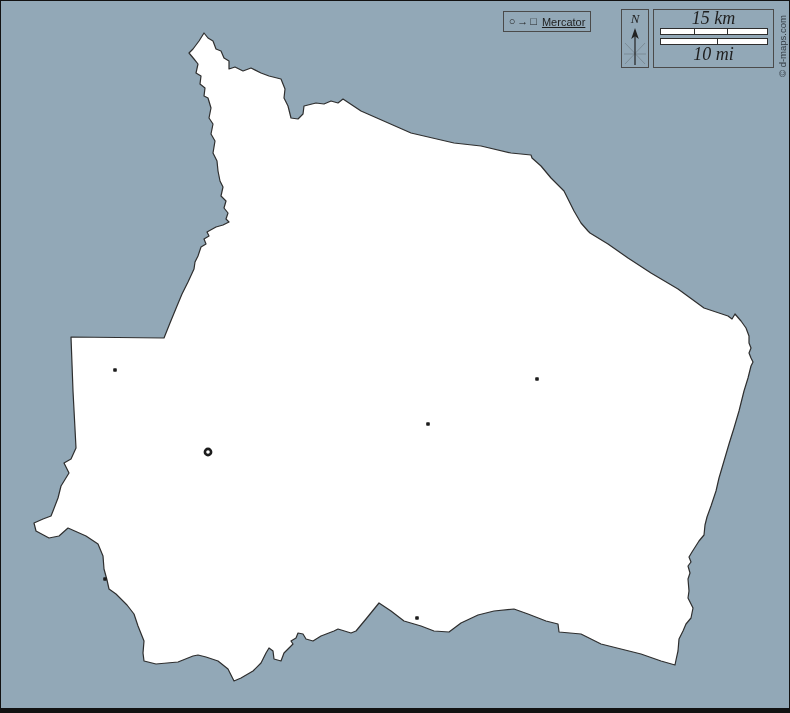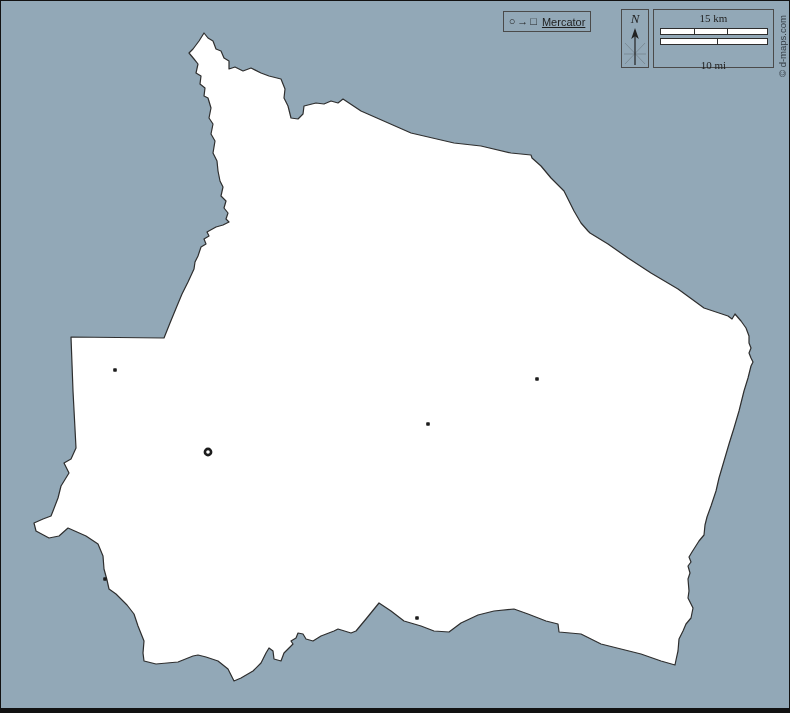--- a/index.html
+++ b/index.html
@@ -53,37 +53,38 @@
     font-family: "Liberation Serif", serif;
     font-style: italic; font-size: 13px; line-height: 15px; margin-top: 1px;
   }
   
   .scale-box {
     position: absolute; left: 652px; top: 8px;
     width: 121px; height: 59px;
     border: 1px solid var(--box-border, #4a4a4a);
     box-sizing: border-box;
     font-family: "Liberation Serif", serif;
-    font-size: 11px; color: var(--text, #1f1f1f);
+    font-size: 18px; color: var(--text, #1f1f1f);
     text-align: center;
+    font-style: italic;
   }
   .scale-box .slabel { height: 16px; line-height: 17px; }
   .bar {
     position: relative; margin: 0 auto; width: 106px; height: 5px;
     background: var(--land, #ffffff);
     border: 1px solid var(--outline, #2e2e2e);
     box-sizing: content-box;
   }
   .bar.km { margin-top: 2px; }
   .bar.mi { margin-top: 3px; }
   .bar .tick {
     position: absolute; top: 0; bottom: 0; width: 1px;
     background: var(--outline, #2e2e2e);
   }
-  .scale-box .slabel.mi { margin-top: 12px; }
+  .scale-box .slabel.mi { margin-top: 1px; }
   
   .copyright {
     position: absolute; left: 776px; top: 76px;
     width: 70px; height: 12px;
     transform: rotate(-90deg); transform-origin: 0 0;
     font-size: 9.5px; line-height: 12px; color: #333c44;
     white-space: nowrap;
   }
 </style>
 </head>

